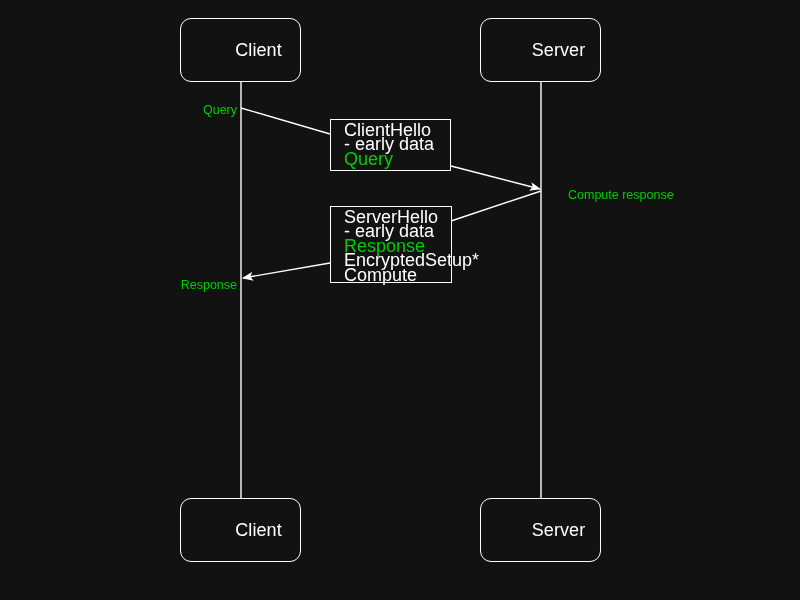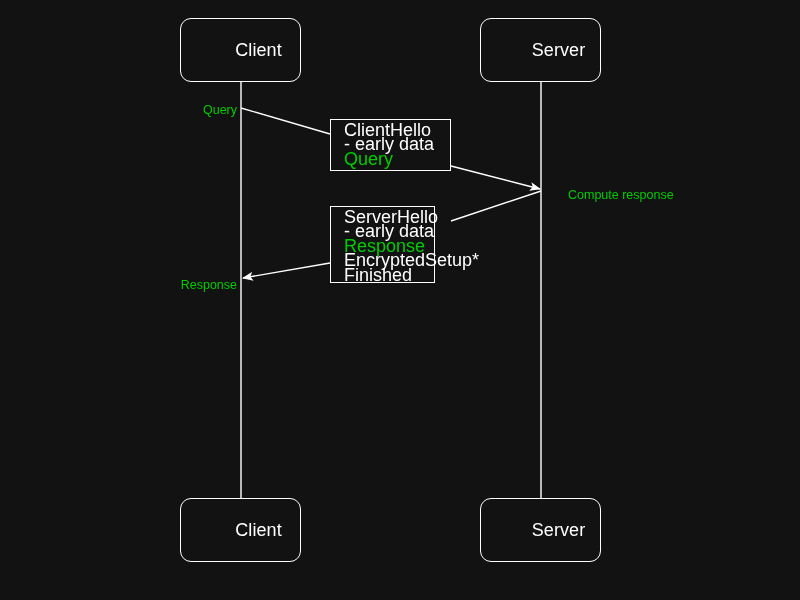--- a/index.html
+++ b/index.html
@@ -111,26 +111,26 @@
   <div class="lifeline-box" style="left:480px; top:498px; width:121px; height:64px;">
     <span class="lifeline-box-label">Server</span>
   </div>
 
   <div class="message-box" style="left:330px; top:119px; width:121px; height:52px;">
     <div class="msg-line">ClientHello</div>
     <div class="msg-line">- early data</div>
     <div class="msg-line green">Query</div>
   </div>
 
-  <div class="message-box" style="left:330px; top:206px; width:105px; height:77px;">
+  <div class="message-box" style="left:330px; top:206px; width:122px; height:77px;">
     <div class="msg-line">ServerHello</div>
     <div class="msg-line">- early data</div>
     <div class="msg-line green">Response</div>
     <div class="msg-line">EncryptedSetup*</div>
-    <div class="msg-line">Finished</div>
+    <div class="msg-line">Compute</div>
   </div>
 
   <div class="note right-aligned" style="left:137px; top:104px; width:100px;">Query</div>
 
   <div class="note" style="left:568px; top:189px;">Compute response</div>
 
   <div class="note right-aligned" style="left:137px; top:279px; width:100px;">Response</div>
 
 </div>
 

